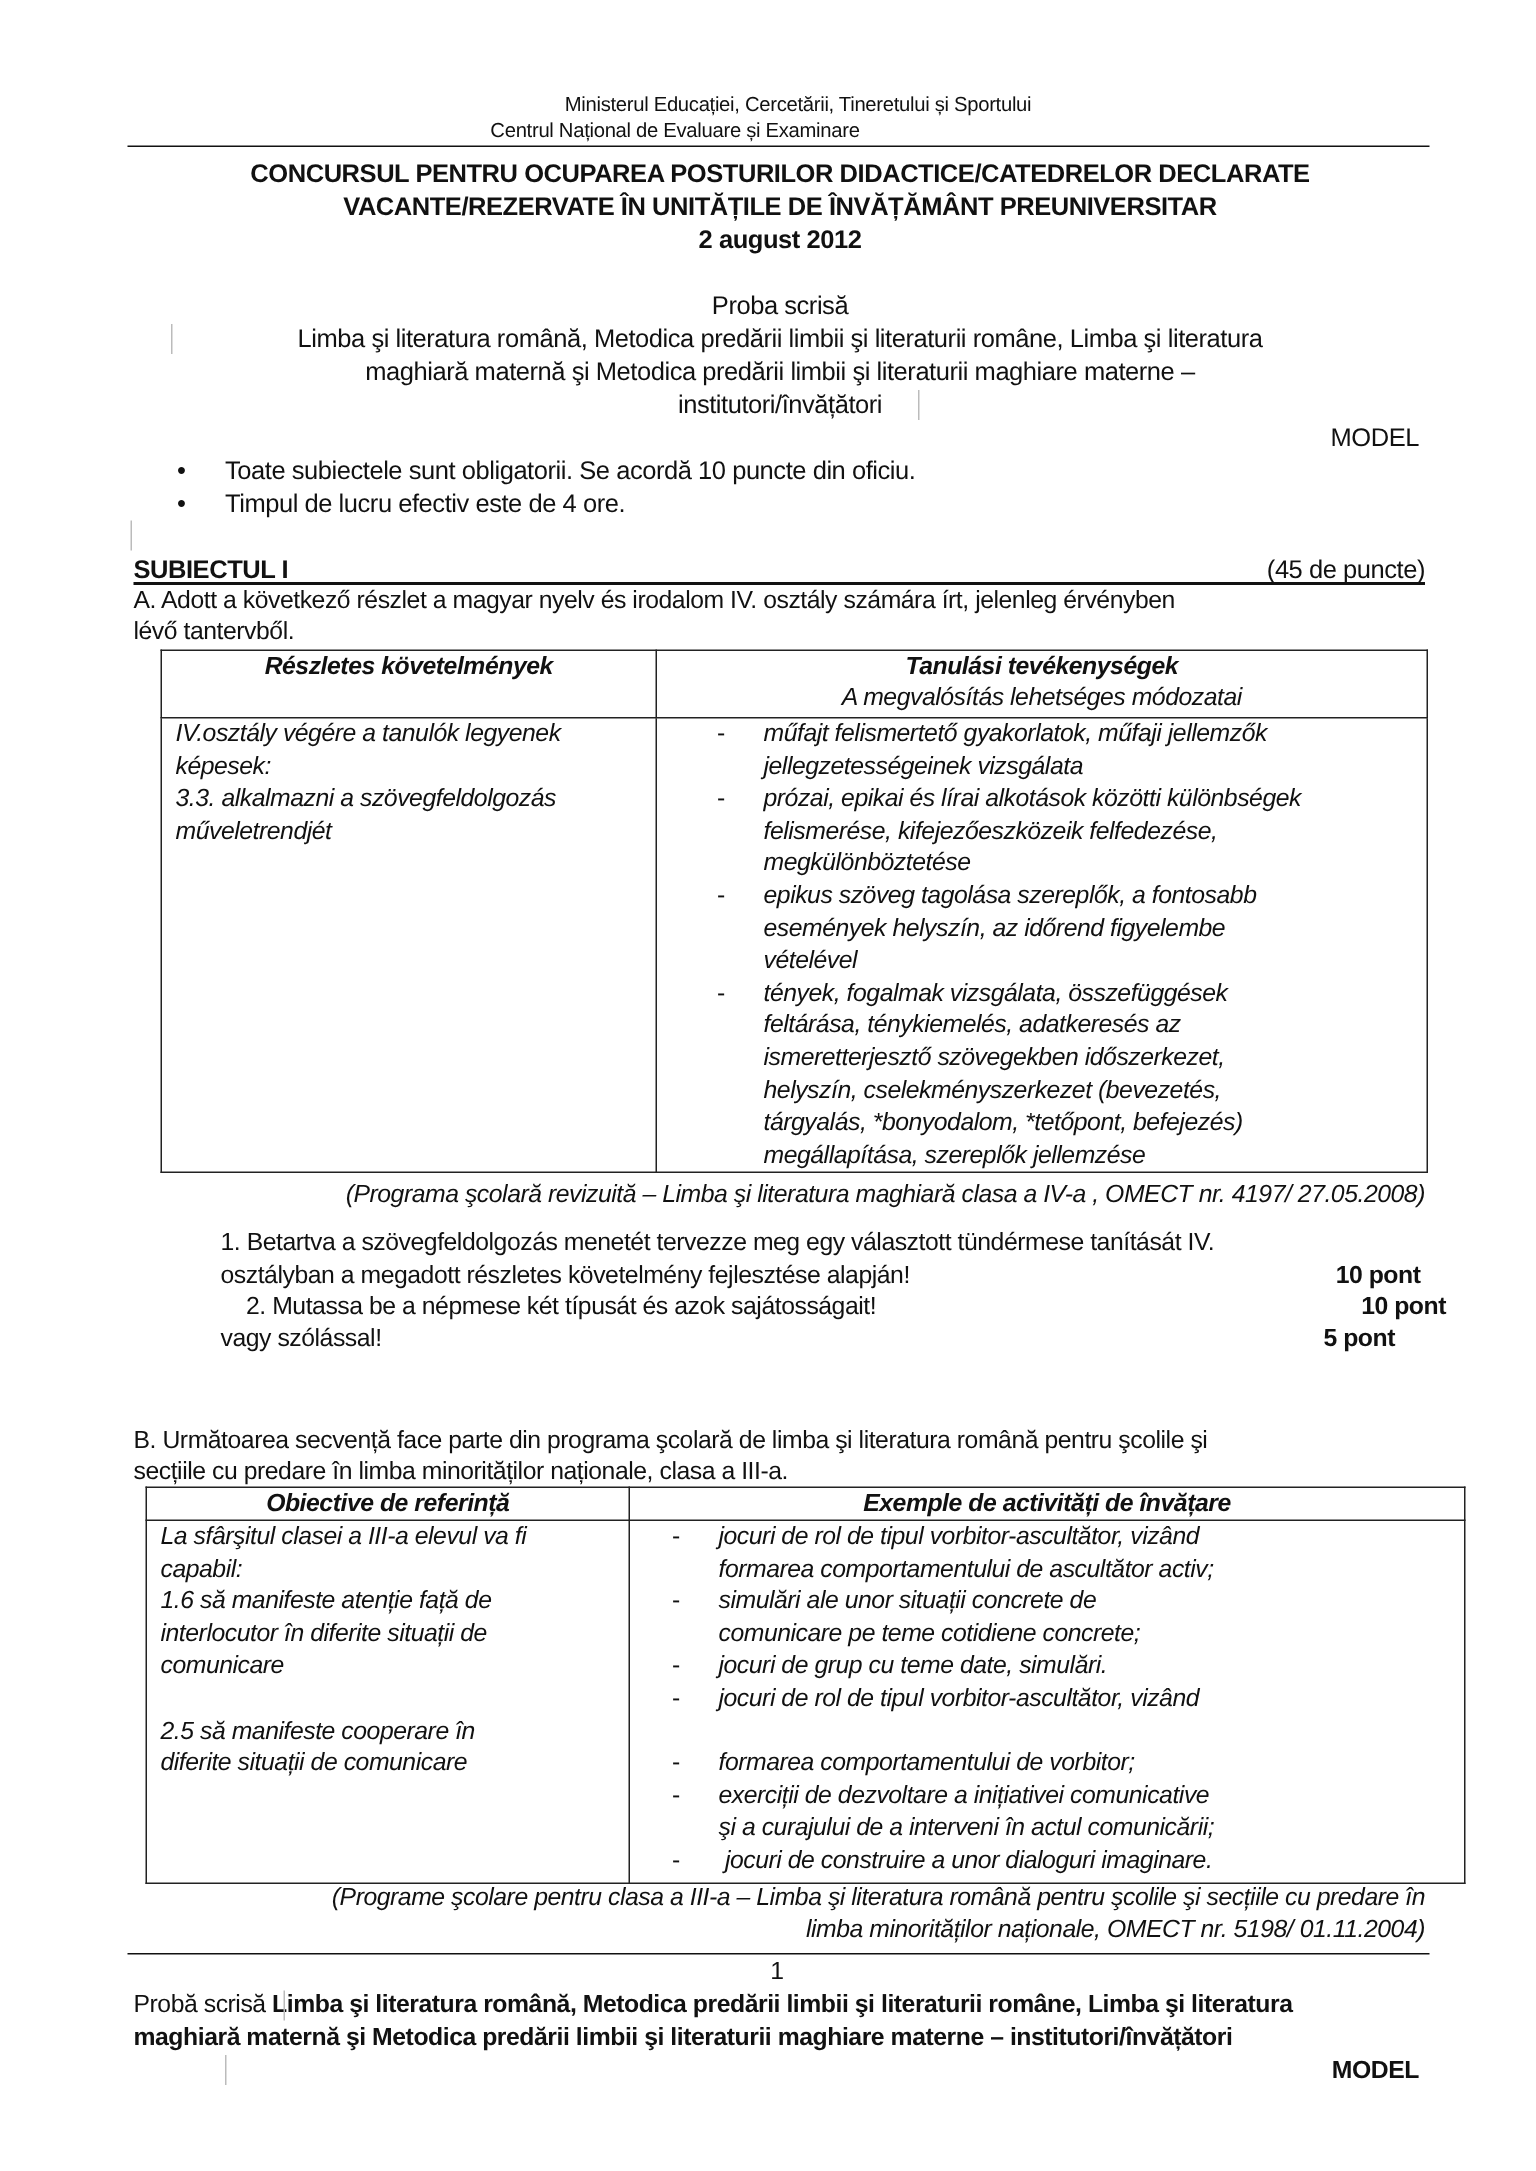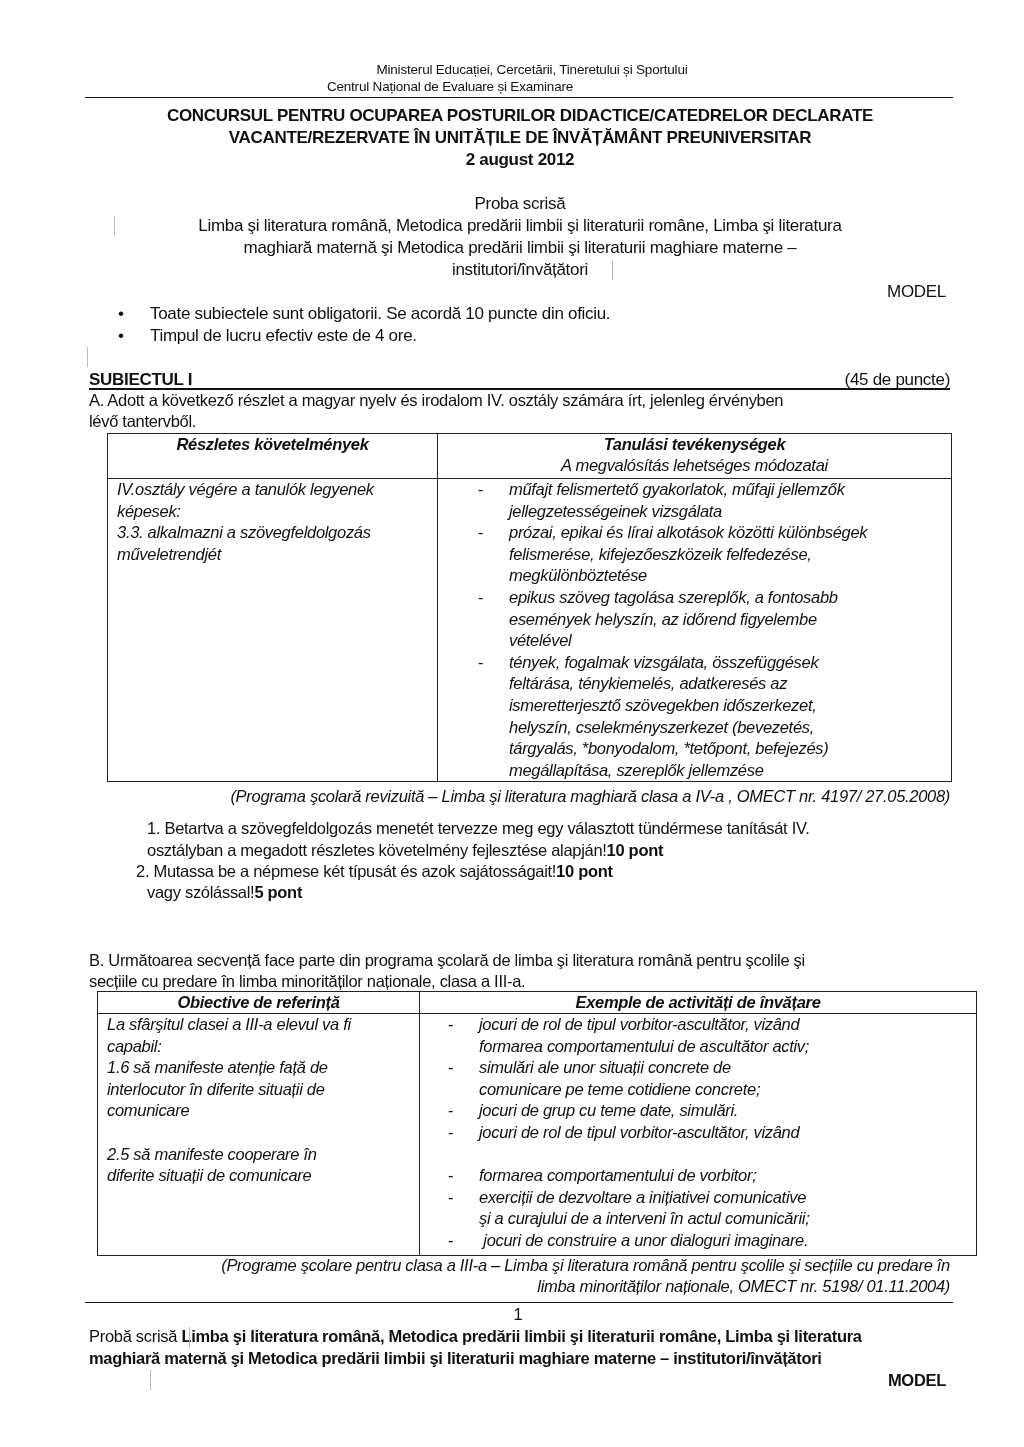--- a/index.html
+++ b/index.html
@@ -13,21 +13,21 @@
   .t16 { font-size: 16.5px; line-height: 21.5px; letter-spacing: -0.3px; }
   .hline { position: absolute; height: 1px; background: #111; }
   table.grid { position: absolute; border-collapse: collapse; font-size: 16.5px; letter-spacing: -0.3px; }
   table.grid td, table.grid th { border: 1.5px solid #222; vertical-align: top; padding: 0; }
   table.grid th { font-weight: bold; font-style: italic; text-align: center; line-height: 21px; }
   .it { font-style: italic; }
   .lcell { padding-left: 9px !important; line-height: 21.6px; }
   .blist { list-style: none; margin: 0; padding: 0; line-height: 21.6px; }
   .blist li { position: relative; padding-left: 71px; font-style: italic; }
   .blist li .dash { position: absolute; left: 40px; font-style: normal; }
-  .row { display: flex; }
+  .row { display: flex; justify-content: space-between; }
   .cursor-mark { position: absolute; width: 1px; background: #bbb; }
 </style>
 </head>
 <body>
 
 <div class="abs center hdr-small" style="left:0;width:1024px;top:61px;padding-left:20px;">Ministerul Educației, Cercetării, Tineretului și Sportului</div>
 <div class="abs center hdr-small" style="left:0;width:900px;top:78px;">Centrul Național de Evaluare și Examinare</div>
 <div class="hline" style="left:85px;width:868px;top:97px;"></div>
 
 <div class="abs center title" style="left:0;width:1040px;top:105px;">CONCURSUL PENTRU OCUPAREA POSTURILOR DIDACTICE/CATEDRELOR DECLARATE</div>
@@ -108,30 +108,30 @@
   </table>
 <div class="abs t16 it" style="right:74px;top:786px;">(Programa şcolară revizuită – Limba şi literatura maghiară clasa  a IV-a , OMECT nr. 4197/ 27.05.2008)</div>
 
 <div class="abs t16" style="left:147px;top:818px;width:803px;">
   <div>1. Betartva a szövegfeldolgozás menetét tervezze meg egy választott tündérmese tanítását IV.</div>
   <div class="row">
       <span>osztályban a megadott részletes követelmény fejlesztése alapján!</span>
       <span class="bold" style="margin-right:3px;">10 pont</span>
     </div>
 </div>
-<div class="abs t16" style="left:136px;top:861px;width:803px;">
+<div class="abs t16" style="left:164px;top:861px;width:803px;">
   <div class="row">
       <span>2. Mutassa be a népmese két típusát és azok sajátosságait!</span>
       <span class="bold" style="margin-right:3px;">10 pont</span>
     </div>
 </div>
 <div class="abs t16" style="left:147px;top:882px;width:803px;">
   <div class="row">
       <span>vagy szólással!</span>
-      <span class="bold" style="margin-right:3px;">5 pont</span>
+      <span class="bold" style="margin-right:20px;">5 pont</span>
     </div>
 </div>
 
 <div class="abs t16" style="left:89px;top:950px;">B. Următoarea secvență face parte din programa şcolară de limba şi literatura română pentru şcolile şi</div>
 <div class="abs t16" style="left:89px;top:971px;">secțiile cu predare în limba minorităților naționale, clasa a III-a.</div>
 
 <table class="grid" style="left:97px;top:991px;width:880px;">
   <tbody>
       <tr>
     <th style="width:321px;height:21px;">Obiective de referință</th>

